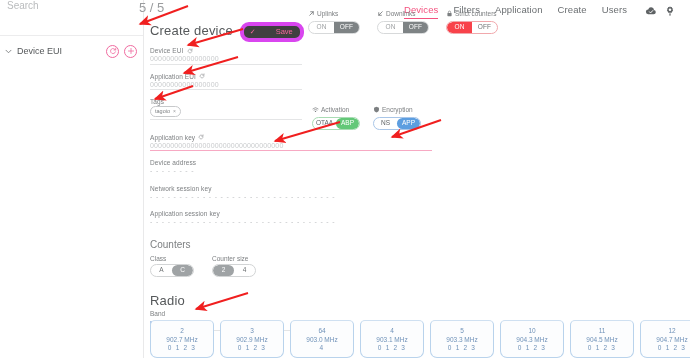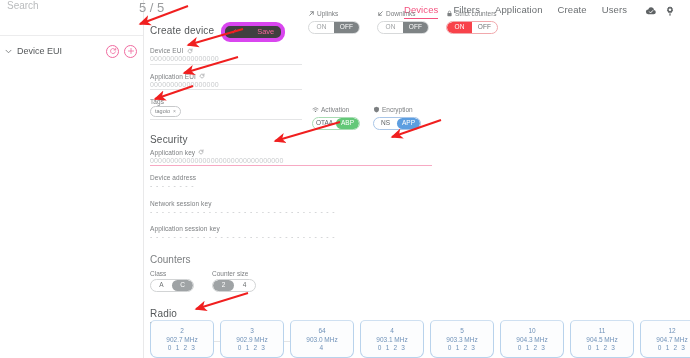--- a/index.html
+++ b/index.html
@@ -59,21 +59,21 @@
   .circbtn svg { display:block; }
 
   
   .form {
     position: absolute; top: 0; left: 144px; right: 0; height: 358px;
     padding: 22px 0 0 0; overflow: hidden;
   }
   .inner { padding-left: 6px; position: relative; height: 100%; }
 
   .sec-title {
-    font-size: 10px; color:#55585a; font-weight: 400;
+    font-size: 13px; color:#55585a; font-weight: 400;
     letter-spacing: .2px; margin: 0 0 4px 0;
   }
   .row-head { display:flex; align-items:center; gap:7px; margin-bottom: 5px; }
   .savebtn {
     border: 4px solid #d946ef; border-radius: 9px;
     color:#f4669a; font-size: 7.5px; padding: 2px 7px 2.5px 6px;
     display:inline-flex; align-items:center; gap:20px; cursor:pointer;
     background:#404040; line-height:1;
   }
   .savebtn .chk { font-size: 7px; }
@@ -275,21 +275,20 @@
       <div class="field" style="margin-bottom:14px;">
         <div class="fieldlabel">Tags</div>
         <div class="tagsbox">
           <span class="chip">
             <span>tagoio</span>
             <span class="x">×</span>
           </span>
         </div>
       </div>
 
-      <div class="sec-title" style="margin-top:2px;">Security</div>
 
       <div class="field wide">
         <div class="fieldlabel">
           <span>Application key</span>
           <span>
             <svg class="refresh-ico" viewBox="0 0 10 10">
                 <path d="M8 3.6A3.2 3.2 0 1 0 8.2 6" stroke="#9a9c9e" stroke-width="1.1" fill="none" stroke-linecap="round"></path>
                 <path d="M8.4 1.4V3.7H6.2" stroke="#9a9c9e" stroke-width="1.1" fill="none" stroke-linecap="round" stroke-linejoin="round"></path>
               </svg>
           </span>

